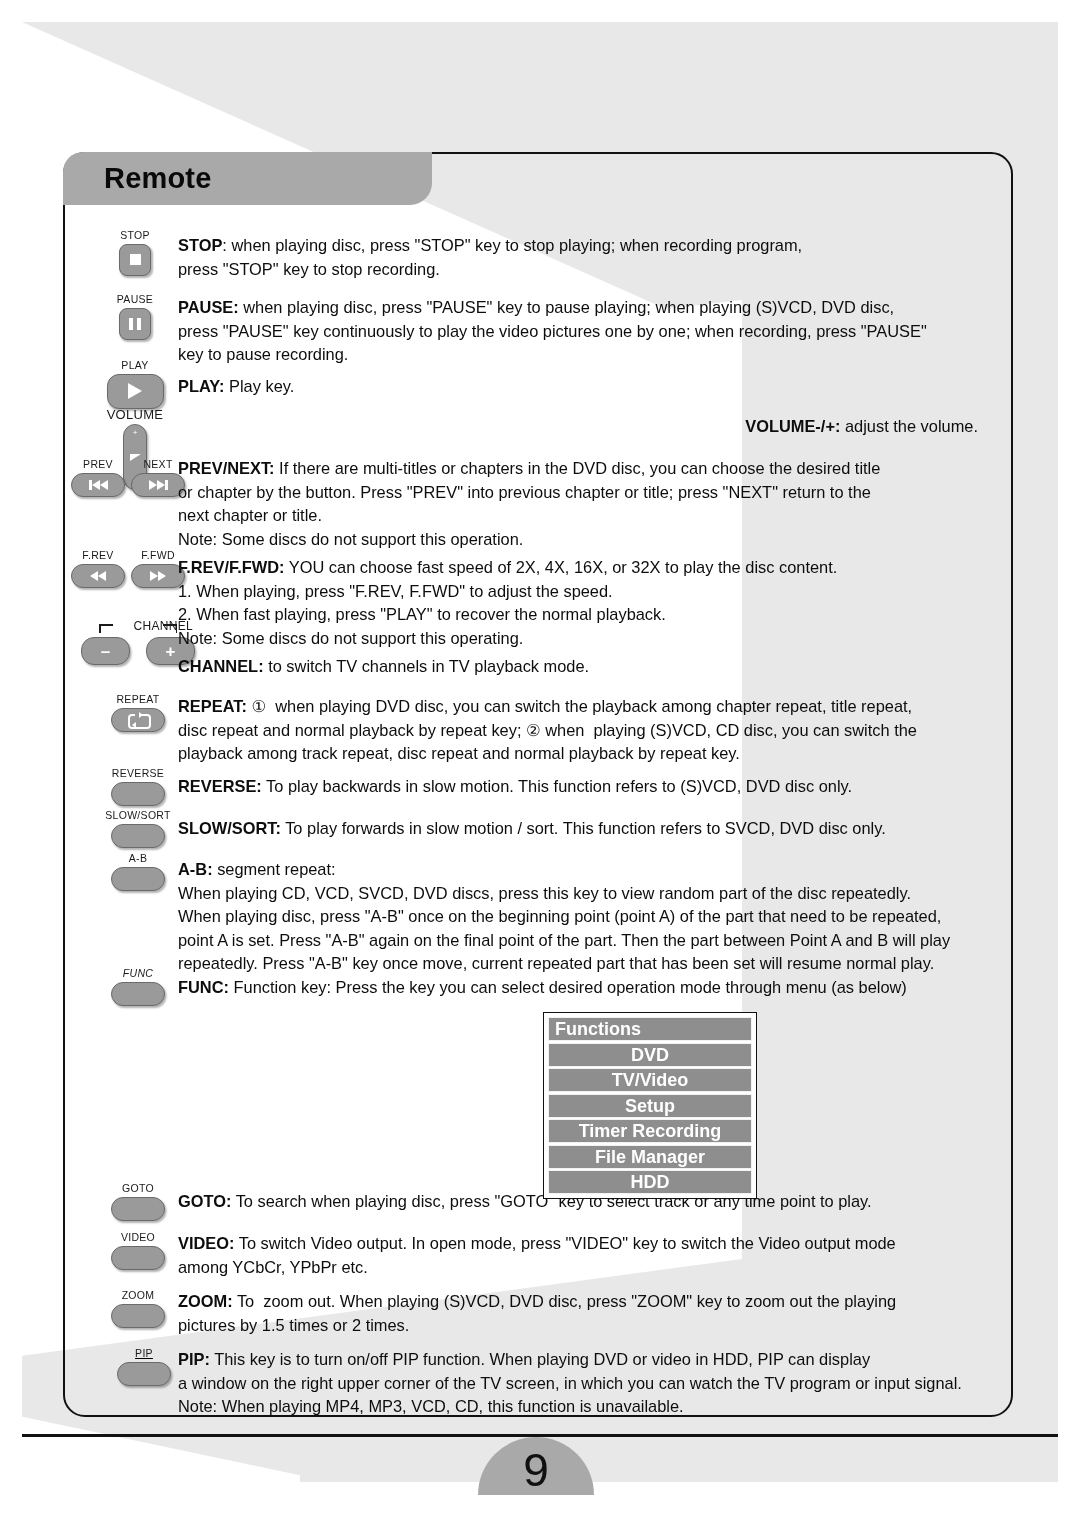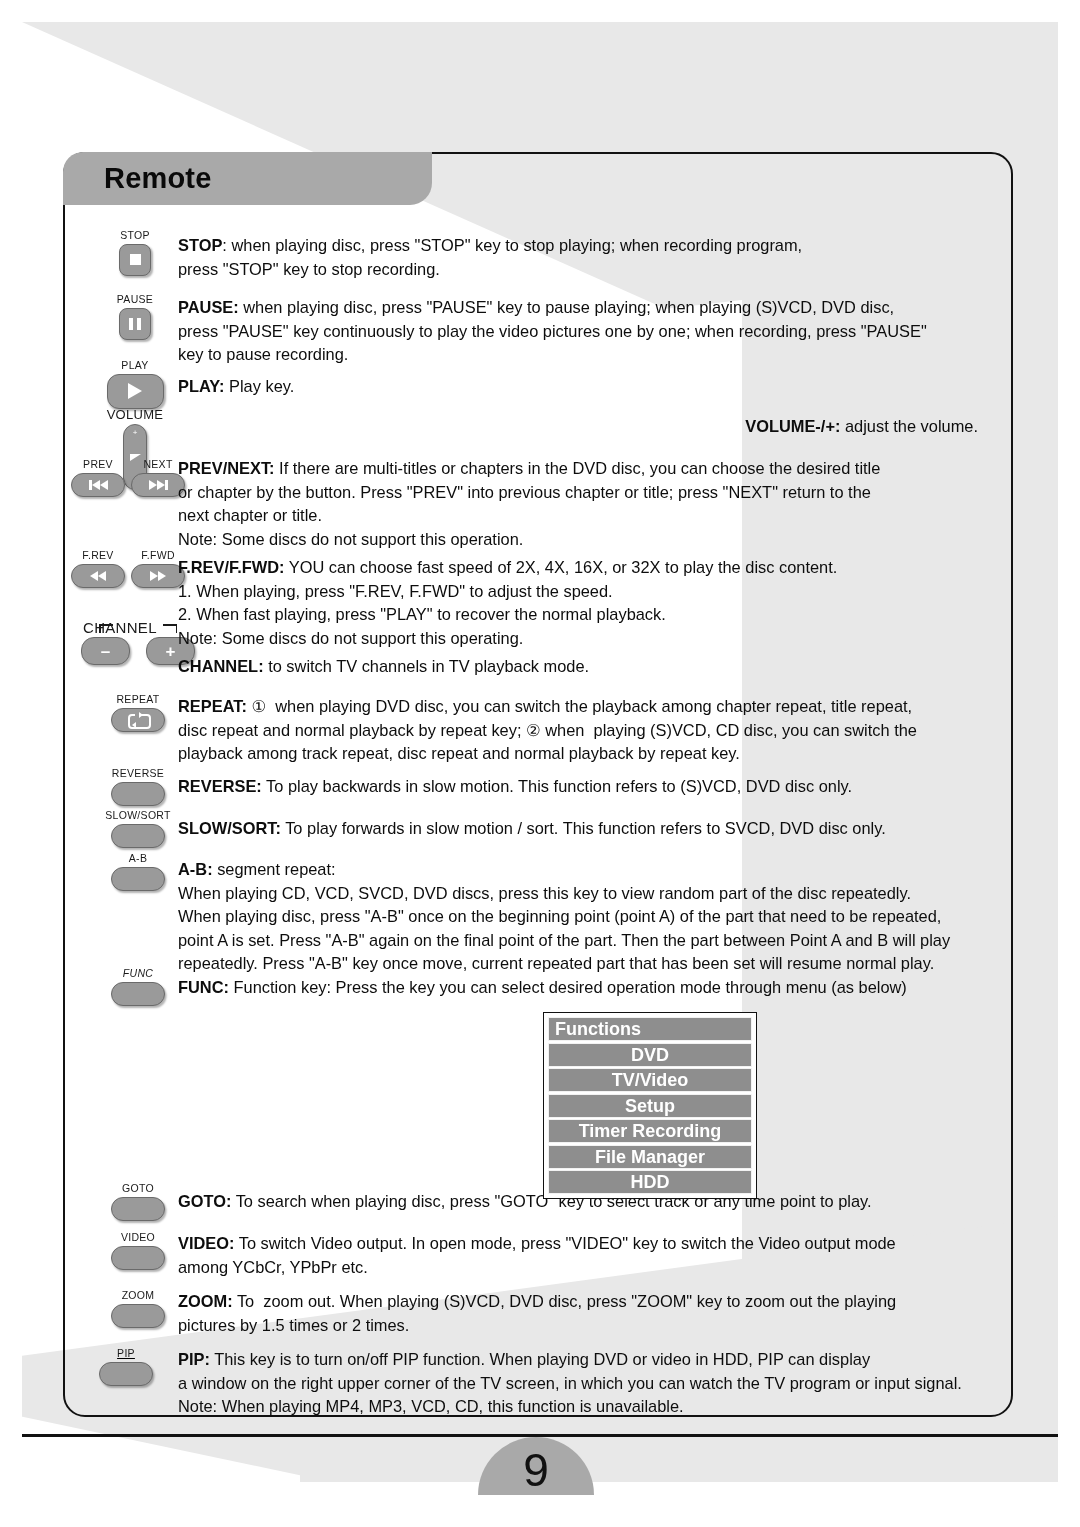--- a/index.html
+++ b/index.html
@@ -121,21 +121,21 @@
     position:relative;width:110px;height:14px;margin:0 auto;
   }
   .chanbracket .cbl,.chanbracket .cbr{
     position:absolute;top:4px;width:1.5px;height:9px;background:#1a1a1a;
   }
   .chanbracket .cbl{left:16px;}
   .chanbracket .cbr{right:16px;}
   .chanbracket .cbtop-l{position:absolute;top:4px;left:16px;width:14px;height:1.5px;background:#1a1a1a;}
   .chanbracket .cbtop-r{position:absolute;top:4px;right:16px;width:14px;height:1.5px;background:#1a1a1a;}
   .chanbracket .cbtxt{
-    position:absolute;top:0;left:0;width:100%;text-align:left;font-size:15px;color:#1a1a1a;
+    position:absolute;top:0;left:0;width:100%;text-align:right;font-size:12px;color:#1a1a1a;
   }
 
   
   .g-repeat{width:24px;height:14px;position:relative;}
   .g-repeat .rbox{
     position:absolute;left:2px;top:1px;width:19px;height:11px;
     border:2px solid #ffffff;border-radius:4px;
   }
   .g-repeat .rgap{position:absolute;left:9px;top:-1px;width:6px;height:4px;background:#9a9a9a;}
   .g-repeat .rarr{
@@ -323,21 +323,21 @@
 <div class="keycol" style="left:78px;top:1232px;">
   <div class="keylabel">VIDEO</div>
   <div class="btn btn-pill"></div>
 </div>
 
 <div class="keycol" style="left:78px;top:1290px;">
   <div class="keylabel">ZOOM</div>
   <div class="btn btn-pill"></div>
 </div>
 
-<div class="keycol" style="left:66px;top:1348px;text-decoration:underline;">
+<div class="keycol" style="left:84px;top:1348px;text-decoration:underline;">
   <div class="keylabel">PIP</div>
   <div class="btn btn-pill"></div>
 </div>
 
 <div class="para w790" style="top:234px;"><b>STOP</b><span>: when playing disc, press "STOP" key to stop playing; when recording program,
 press "STOP" key to stop recording.</span></div>
 
 <div class="para w790" style="top:296px;"><b>PAUSE:</b><span> when playing disc, press "PAUSE" key to pause playing; when playing (S)VCD, DVD disc,
 press "PAUSE" key continuously to play the video pictures one by one; when recording, press "PAUSE"
 key to pause recording.</span></div>

